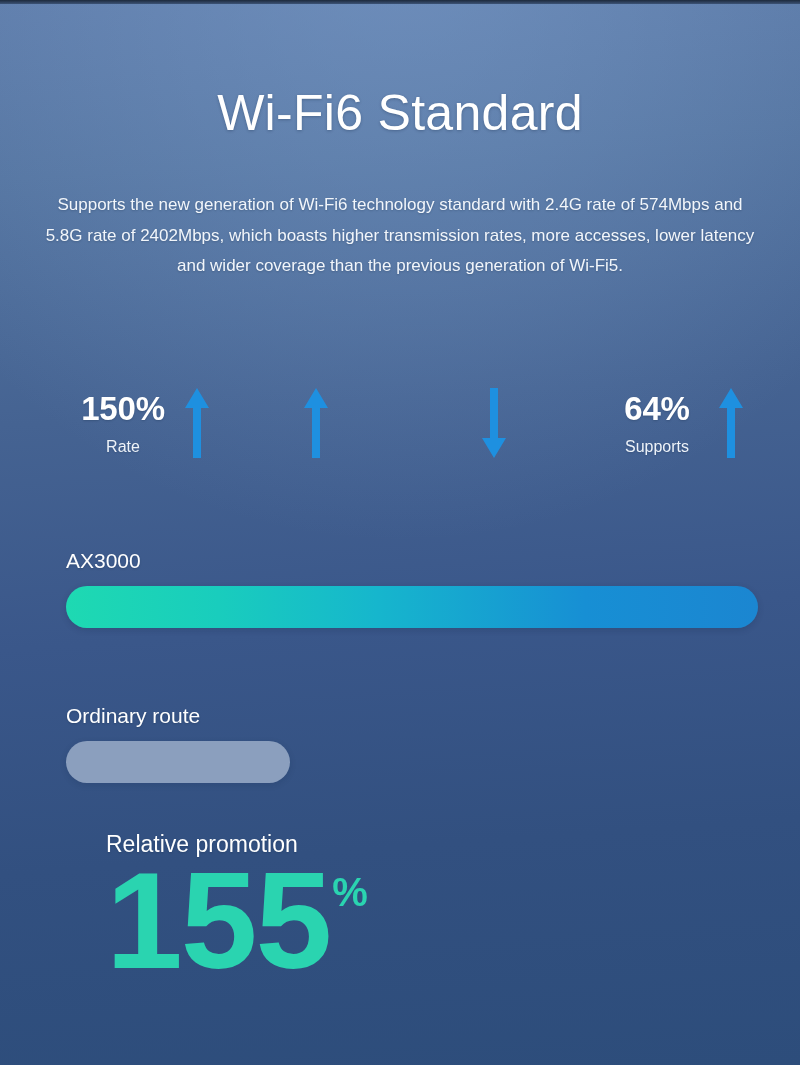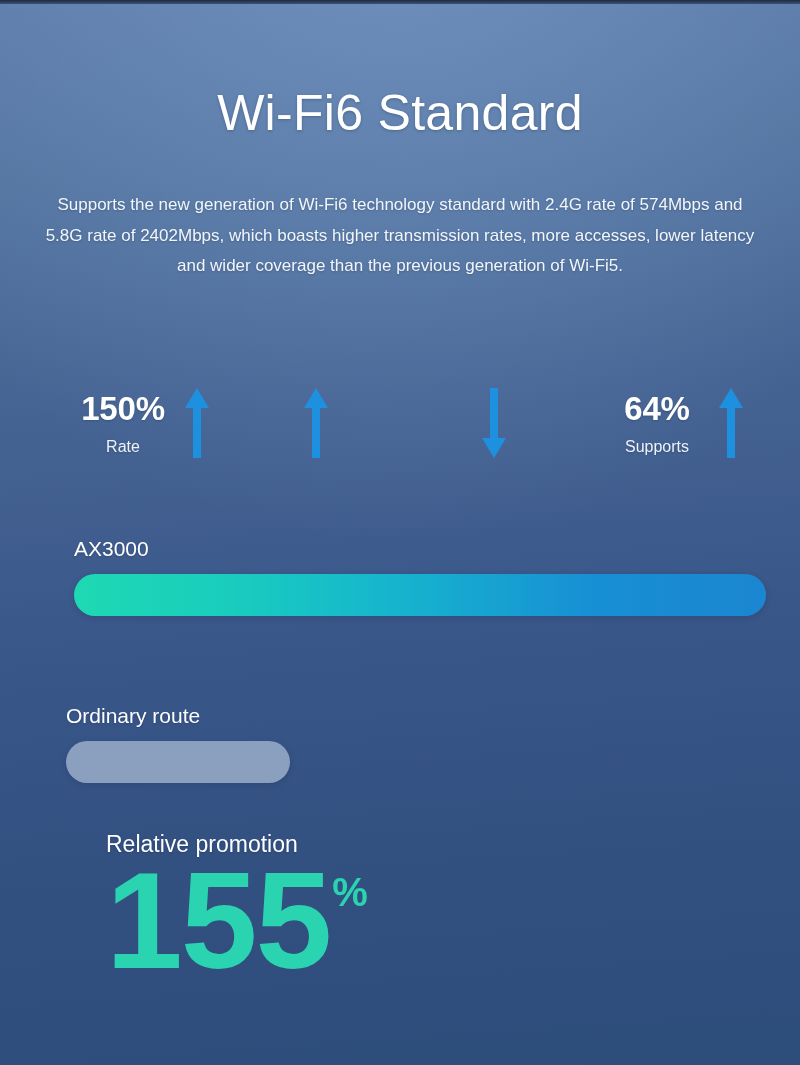--- a/index.html
+++ b/index.html
@@ -120,21 +120,21 @@
     width: 692px;
     background: linear-gradient(90deg, #1ed9b2 0%, #19cdbd 22%, #16b6cd 45%, #178fd4 75%, #1b86d1 100%);
     box-shadow: 0 2px 6px rgba(16,34,60,0.18);
   }
   .bar-slow {
     width: 224px;
     background: #8b9fbe;
     box-shadow: 0 2px 6px rgba(16,34,60,0.15);
   }
 
-  #ax-block { top: 536px; margin-left: 8px; }
+  #ax-block { top: 548px; }
   #ordinary-block { top: 678px; margin-top: 25px; }
 
   
   .promo {
     position: absolute;
     left: 66px;
     top: 830px;
     width: 700px;
     margin-left: 40px;
   }

